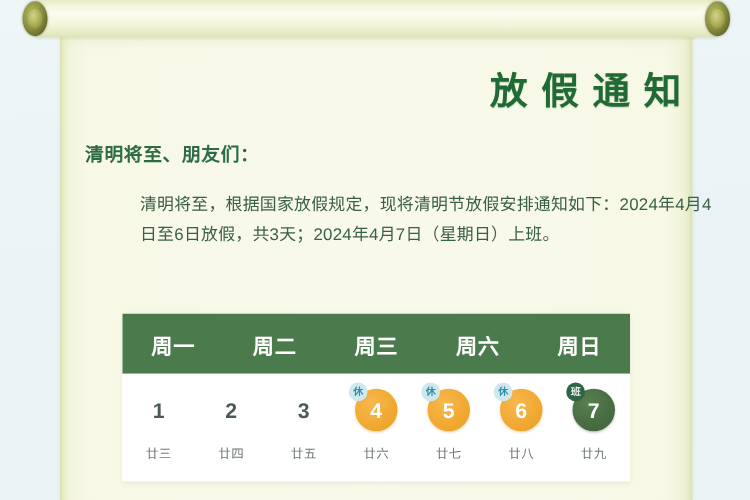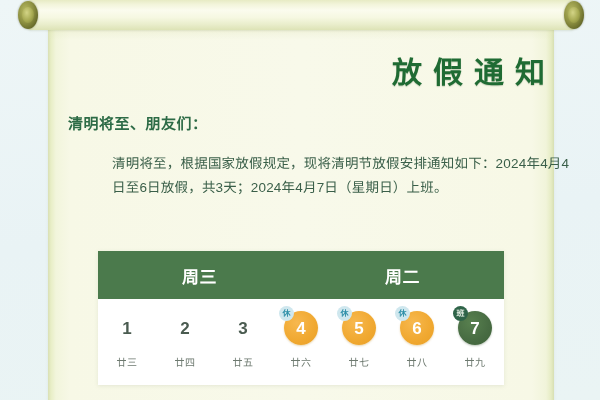--- a/index.html
+++ b/index.html
@@ -251,22 +251,25 @@
 
       <div id="title">放假通知</div>
 
       <div id="greeting">清明将至、朋友们：</div>
 
       <div id="body-text">清明将至，根据国家放假规定，现将清明节放假安排通知如下：2024年4月4日至6日放假，共3天；2024年4月7日（星期日）上班。</div>
 
       <div id="calendar">
 
         <div id="cal-head">
+            <div class="cal-head-cell">周一</div>
+            <div class="cal-head-cell">周二</div>
             <div class="cal-head-cell">周三</div>
-            <div class="cal-head-cell">周二</div>
+            <div class="cal-head-cell">周六</div>
+            <div class="cal-head-cell">周日</div>
           </div>
 
         <div id="cal-body">
             <div class="cal-cell normal">
               <div class="daynum-wrap">
                 <div class="daynum">1</div>
               </div>
               <div class="lunar">廿三</div>
             </div>
             <div class="cal-cell normal">

